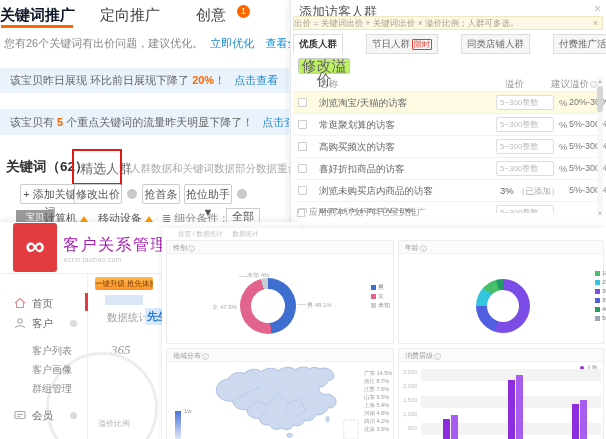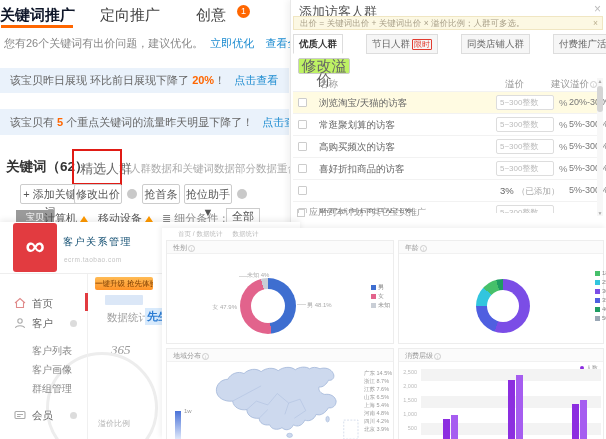--- a/index.html
+++ b/index.html
@@ -24,21 +24,21 @@
   .help-dot{position:absolute;top:189px;width:10px;height:10px;border-radius:50%;background:#c9c9c9;}
   .item-btn{position:absolute;left:16px;top:210px;width:38px;height:15px;background:#9a9a9a;color:#fff;font-size:9px;text-align:center;line-height:15px;}
   .col-head{position:absolute;top:211px;font-size:11px;color:#555;}
   .tri-up{display:inline-block;width:0;height:0;border-left:4px solid transparent;border-right:4px solid transparent;border-bottom:6px solid #ff9900;margin-left:3px;}
   .seg-box{position:absolute;left:226px;top:208px;width:34px;height:17px;border:1px solid #ccc;font-size:11px;color:#555;text-align:center;line-height:15px;}
 
   
   .dialog{position:absolute;left:290px;top:0;width:316px;height:262px;background:#fff;z-index:2;border-left:1px solid #e8e8e8;box-shadow:-3px 0 6px rgba(0,0,0,.05);}
   .dlg-title{position:absolute;left:8px;top:3px;font-size:13px;color:#555;}
   .dlg-close{position:absolute;left:303px;top:2px;font-size:12px;color:#bbb;cursor:pointer;}
-  .infobar{position:absolute;left:2px;top:16px;width:310px;height:14px;background:#fcf8e3;border:1px solid #f0e6c2;font-size:8.5px;color:#a9a089;line-height:12px;padding-left:6px;white-space:nowrap;overflow:hidden;}
+  .infobar{position:absolute;left:2px;top:16px;width:310px;height:14px;background:#fcf8e3;border:1px solid #f0e6c2;font-size:8.5px;color:#a9a089;line-height:12px;white-space:nowrap;overflow:hidden;}
   .info-close{position:absolute;right:4px;top:0;color:#b9ae8e;cursor:pointer;}
   .dlg-tabs{position:absolute;left:2px;top:34px;width:312px;height:20px;display:flex;gap:24px;}
   .dlg-tab{padding:0 5px;line-height:18px;font-size:9.5px;color:#666;background:#f6f6f6;border:1px solid #ddd;margin-right:-1px;white-space:nowrap;}
   .dlg-tab.active{background:#fff;color:#333;font-weight:bold;border-bottom-color:#fff;}
   .tab-hot{display:inline-block;margin-left:2px;border:1px solid #e23c30;color:#e23c30;font-size:8px;line-height:9px;padding:0 1px;border-radius:1px;}
   .modify-btn{position:absolute;left:7px;top:58px;width:52px;height:16px;border:1px solid #ccc;border-radius:2px;background:#bef264;font-size:15px;color:#666;text-align:center;line-height:14px;}
   .tbl{position:absolute;left:2px;top:78px;width:304px;}
   .tbl-head{height:13px;font-size:9.5px;color:#999;position:relative;}
   .th-name{position:absolute;left:26px;top:0;}
   .th-prem{position:absolute;left:212px;top:0;}
@@ -57,21 +57,21 @@
   .added-tag{position:absolute;left:224px;top:6px;font-size:8.5px;color:#aaa;}
   .dlg-footer{position:absolute;left:6px;top:206px;font-size:9px;color:#999;}
   .dlg-footer .chk2{display:inline-block;width:8px;height:8px;border:1px solid #ccc;vertical-align:middle;margin-right:4px;}
   .scrollbar{position:absolute;left:306px;top:78px;width:6px;height:138px;background:#f7f7f7;}
   .sb-thumb{position:absolute;left:0;top:8px;width:6px;height:26px;background:#d5d5d5;border-radius:3px;}
   .sb-arrow{position:absolute;left:0;width:6px;font-size:5px;color:#aaa;text-align:center;line-height:6px;}
 
   
   .crm{position:absolute;left:0;top:222px;width:300px;height:217px;background:#fff;z-index:3;box-shadow:0 -2px 6px rgba(0,0,0,.08);}
   .crm-logo{position:absolute;left:13px;top:1px;width:44px;height:49px;background:#e23b40;border-radius:3px;color:#fff;font-size:27px;font-weight:bold;text-align:center;line-height:46px;}
-  .crm-title{position:absolute;left:63px;top:13px;font-size:10px;color:#0c4a6e;letter-spacing:1.5px;}
+  .crm-title{position:absolute;left:63px;top:13px;font-size:16px;color:#a21caf;letter-spacing:1.5px;}
   .crm-sub{position:absolute;left:64px;top:34px;font-size:6.5px;color:#c4c4c4;letter-spacing:.5px;}
   .crm-divider{position:absolute;left:0;top:51px;width:300px;height:1px;background:#eee;}
   .crm-banner{position:absolute;left:95px;top:55px;width:58px;height:13px;background:linear-gradient(180deg,#ffbb55,#ff9327);border-radius:2px;color:#7a3c00;font-size:7.5px;text-align:center;line-height:13px;white-space:nowrap;overflow:hidden;}
   .crm-palebox{position:absolute;left:105px;top:73px;width:38px;height:10px;background:#dbe7f7;border-radius:1px;}
   .crm-stats{position:absolute;left:107px;top:89px;font-size:10.5px;color:#a0a0a0;}
   .crm-hl{position:absolute;left:145px;top:86px;background:#d8eafc;color:#2b7cd3;font-weight:bold;font-size:11px;padding:1px 2px;}
   .gauge-num{position:absolute;left:111px;top:120px;font-family:"Liberation Serif",serif;font-style:italic;font-size:13px;color:#9a9a9a;}
   .gauge-arc{position:absolute;left:46px;top:130px;width:112px;height:112px;border:3px solid #ededed;border-radius:50%;}
   .gauge-label{position:absolute;left:98px;top:196px;font-size:8px;color:#b5b5b5;}
   .crm-side{position:absolute;left:0;top:52px;width:88px;height:165px;border-right:1px solid #f0f0f0;}
@@ -200,20 +200,21 @@
       </div>
       <div class="row">
         <span class="chk"></span>
         <span class="row-name">喜好折扣商品的访客</span>
         <input class="prem-input" placeholder="5~300整数" style="">
         <span class="pct-unit">%</span>
         <span class="row-sug">5%-300%</span>
       </div>
       <div class="row">
         <span class="chk"></span>
+        <span class="row-name">浏览未购买店内商品的访客</span>
         <span class="added-val">3%</span>
         <span class="added-tag">（已添加）</span>
         <span class="row-sug">5%-300%</span>
       </div>
       <div class="row clip">
         <span class="chk"></span>
         <span class="row-name">购买过店内商品的访客</span>
         <input class="prem-input" placeholder="5~300整数" style="">
       </div>
     </div>

